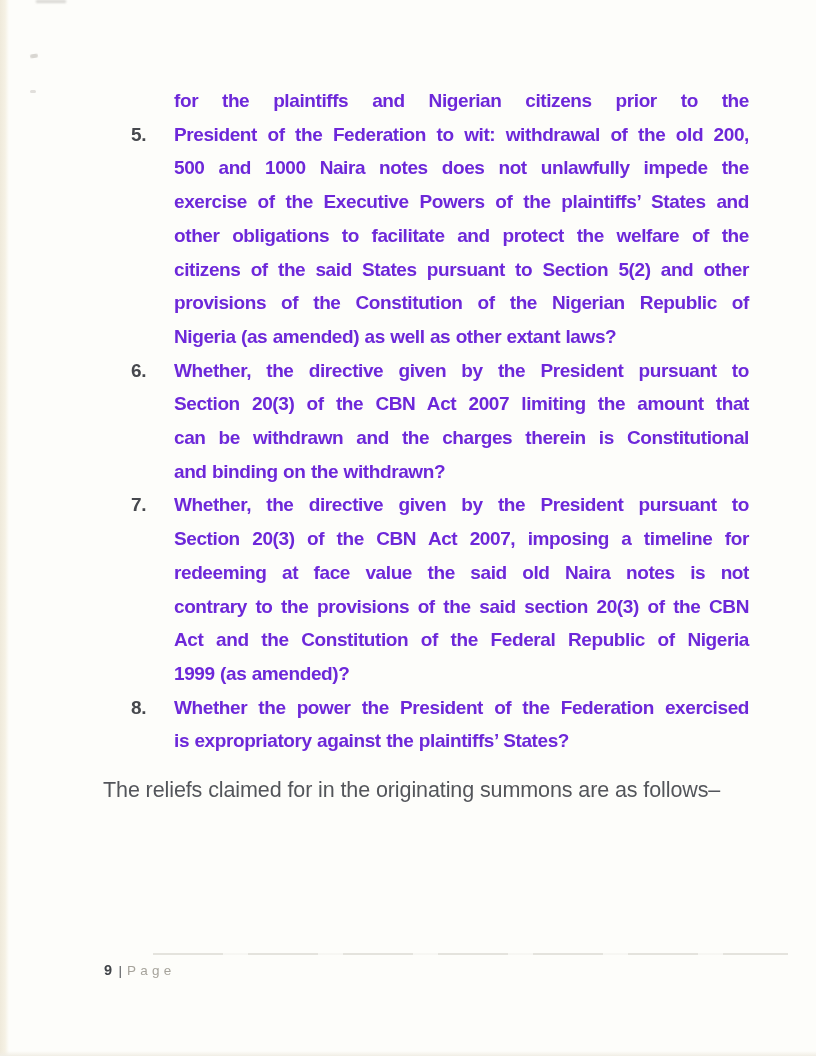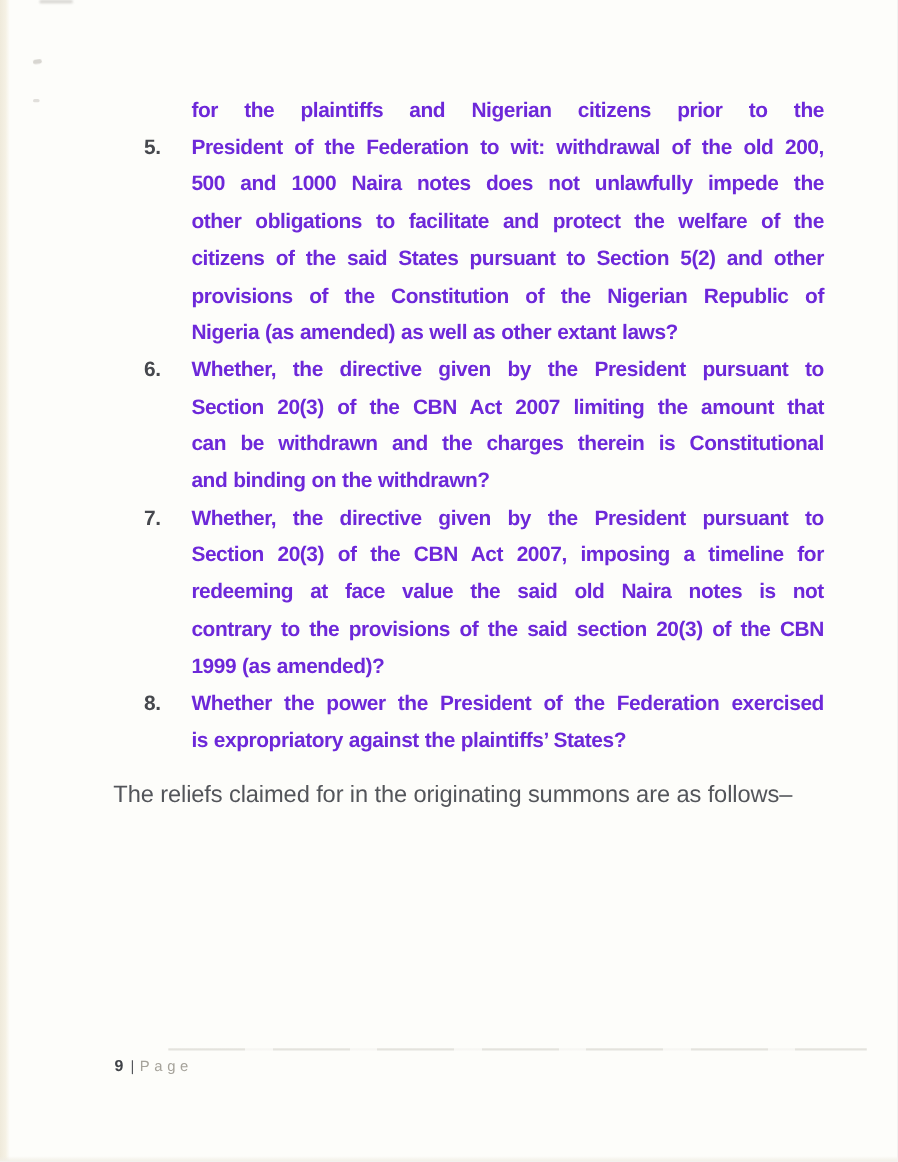--- a/index.html
+++ b/index.html
@@ -58,38 +58,40 @@
 
   <main class="doc">
     <div class="intro" id="introHost">
         <div class="line">for the plaintiffs and Nigerian citizens prior to the</div>
       </div>
     <div id="itemsHost">
         <div class="item">
           <span class="num">5.</span>
           <div class="line">President of the Federation to wit: withdrawal of the old 200,</div>
           <div class="line">500 and 1000 Naira notes does not unlawfully impede the</div>
+          <div class="line">exercise of the Executive Powers of the plaintiffs’ States and</div>
           <div class="line">other obligations to facilitate and protect the welfare of the</div>
           <div class="line">citizens of the said States pursuant to Section 5(2) and other</div>
           <div class="line">provisions of the Constitution of the Nigerian Republic of</div>
           <div class="line last">Nigeria (as amended) as well as other extant laws?</div>
         </div>
         <div class="item">
           <span class="num">6.</span>
           <div class="line">Whether, the directive given by the President pursuant to</div>
           <div class="line">Section 20(3) of the CBN Act 2007 limiting the amount that</div>
           <div class="line">can be withdrawn and the charges therein is Constitutional</div>
           <div class="line last">and binding on the withdrawn?</div>
         </div>
         <div class="item">
           <span class="num">7.</span>
           <div class="line">Whether, the directive given by the President pursuant to</div>
           <div class="line">Section 20(3) of the CBN Act 2007, imposing a timeline for</div>
           <div class="line">redeeming at face value the said old Naira notes is not</div>
           <div class="line">contrary to the provisions of the said section 20(3) of the CBN</div>
+          <div class="line">Act and the Constitution of the Federal Republic of Nigeria</div>
           <div class="line last">1999 (as amended)?</div>
         </div>
         <div class="item">
           <span class="num">8.</span>
           <div class="line">Whether the power the President of the Federation exercised</div>
           <div class="line last">is expropriatory against the plaintiffs’ States?</div>
         </div>
       </div>
     <p class="closing">The reliefs claimed for in the originating summons are as follows–</p>
   </main>

